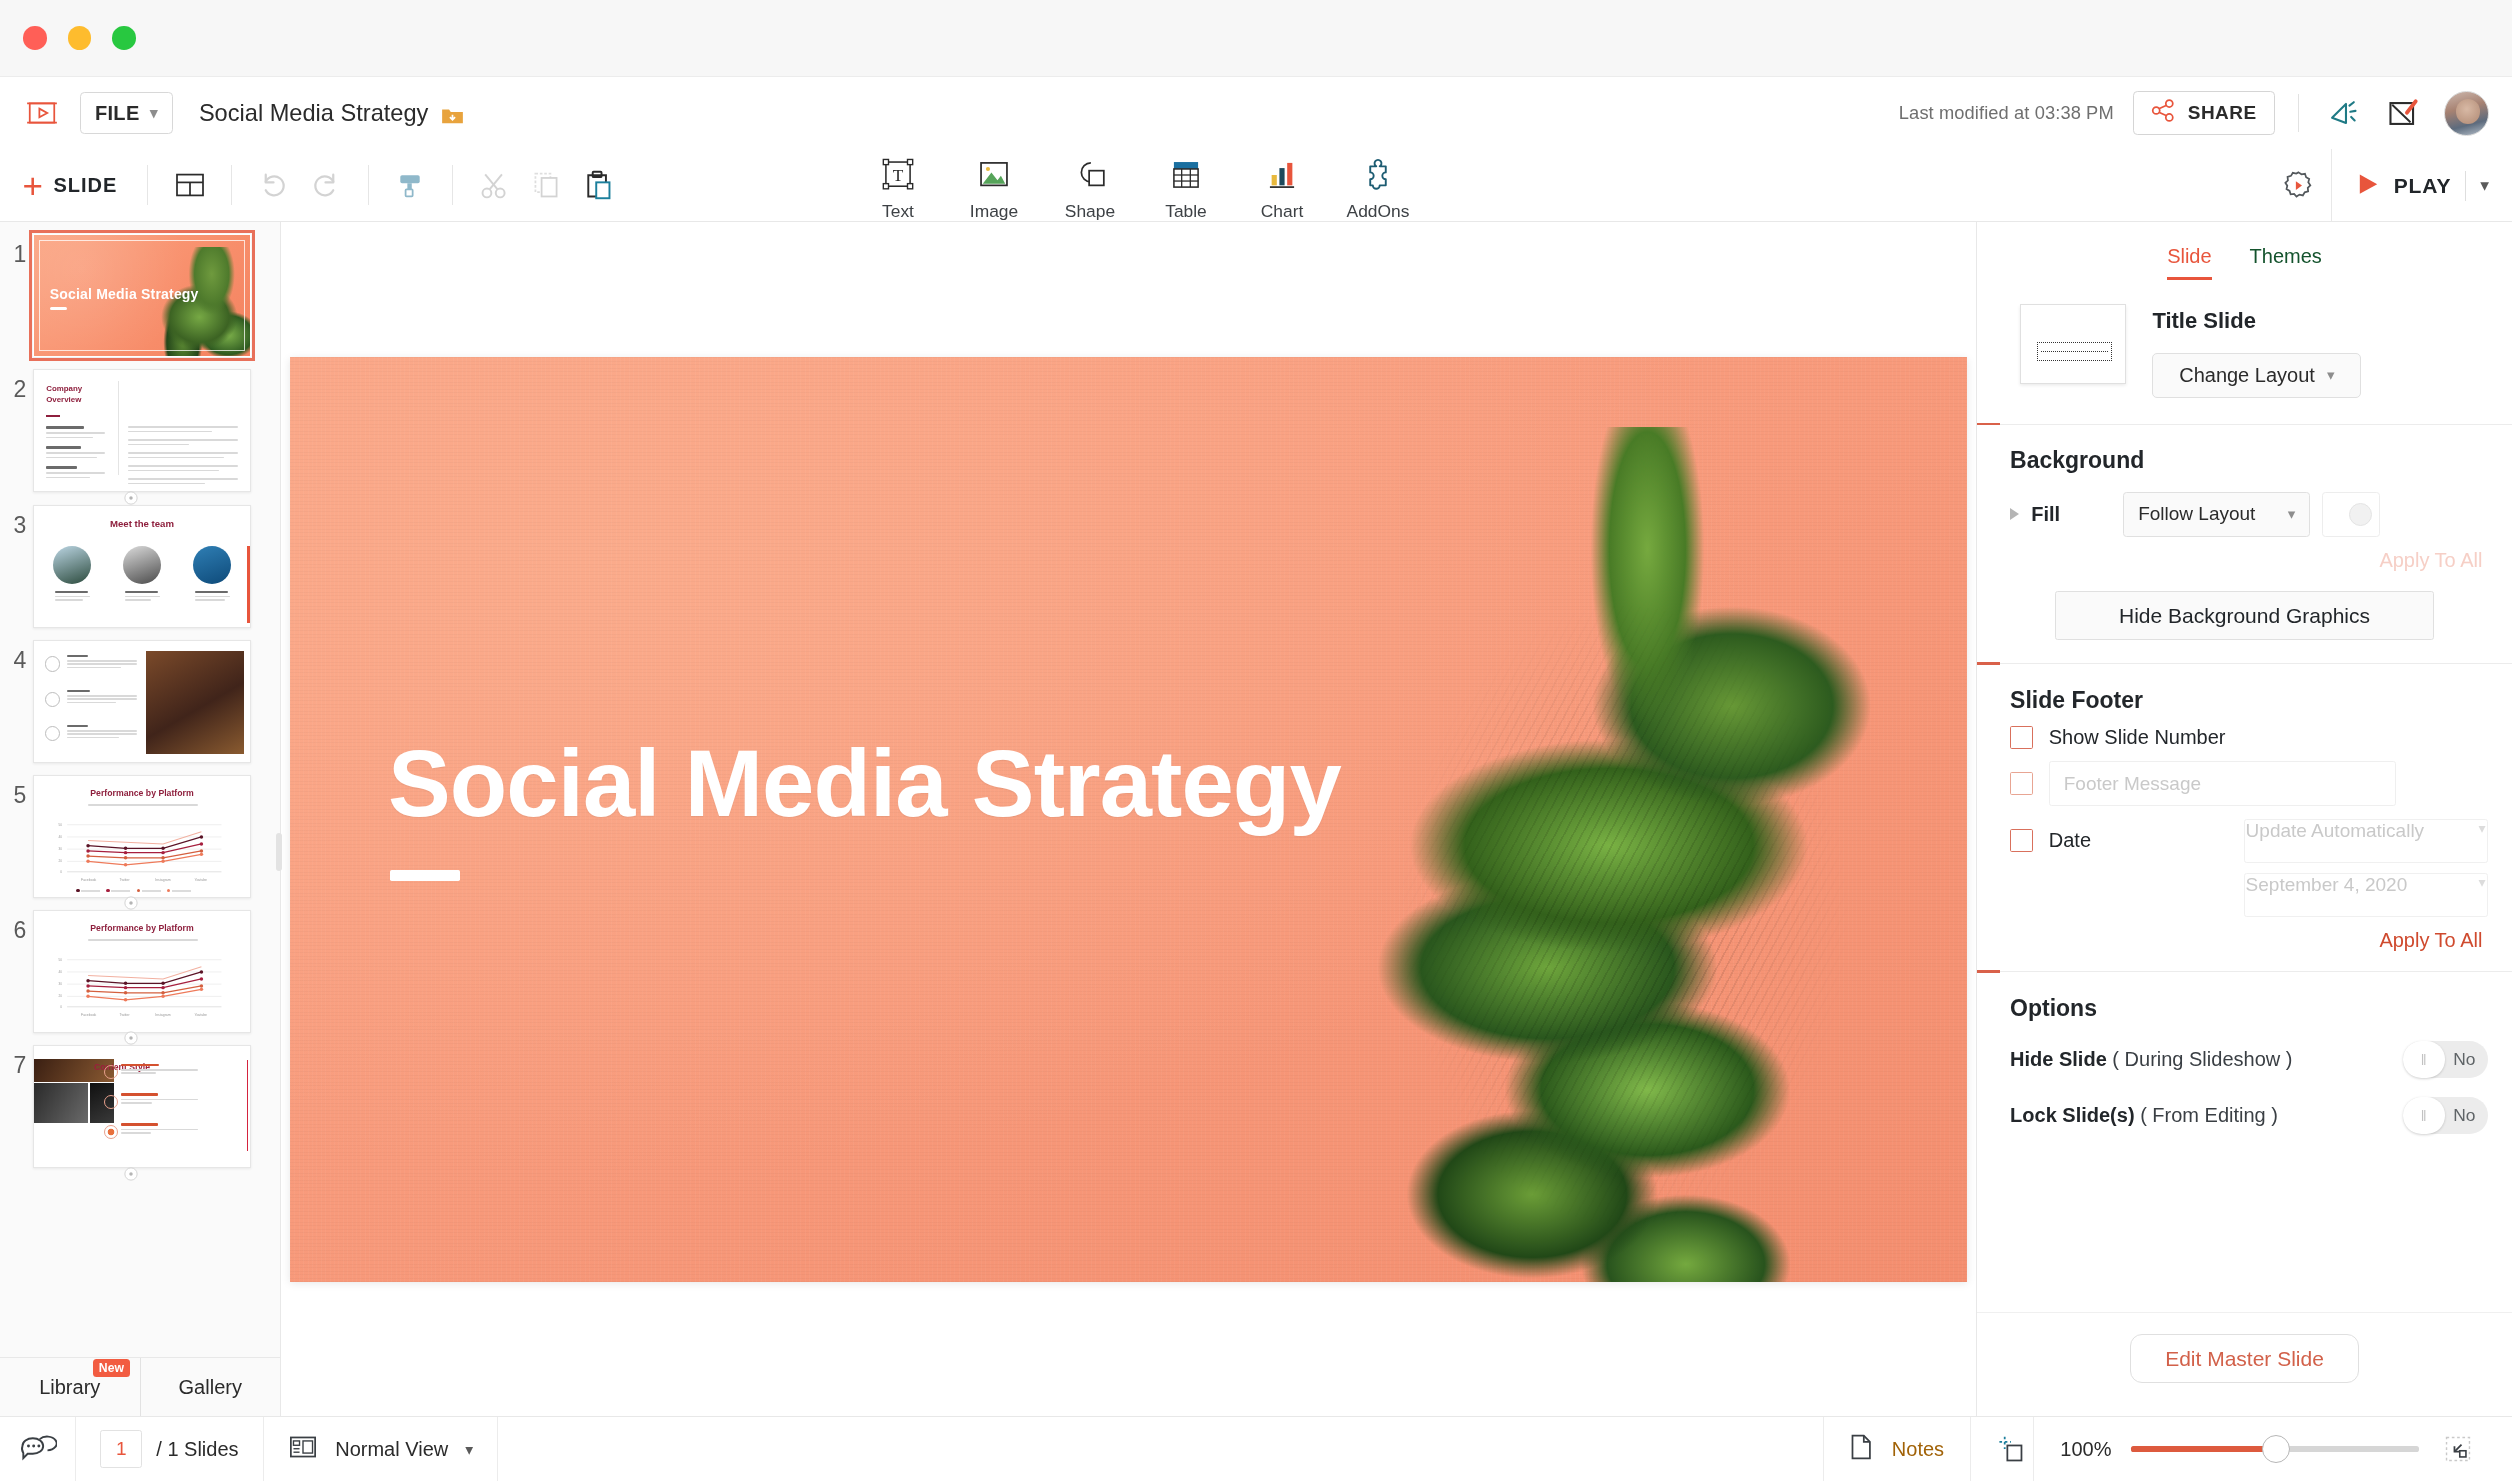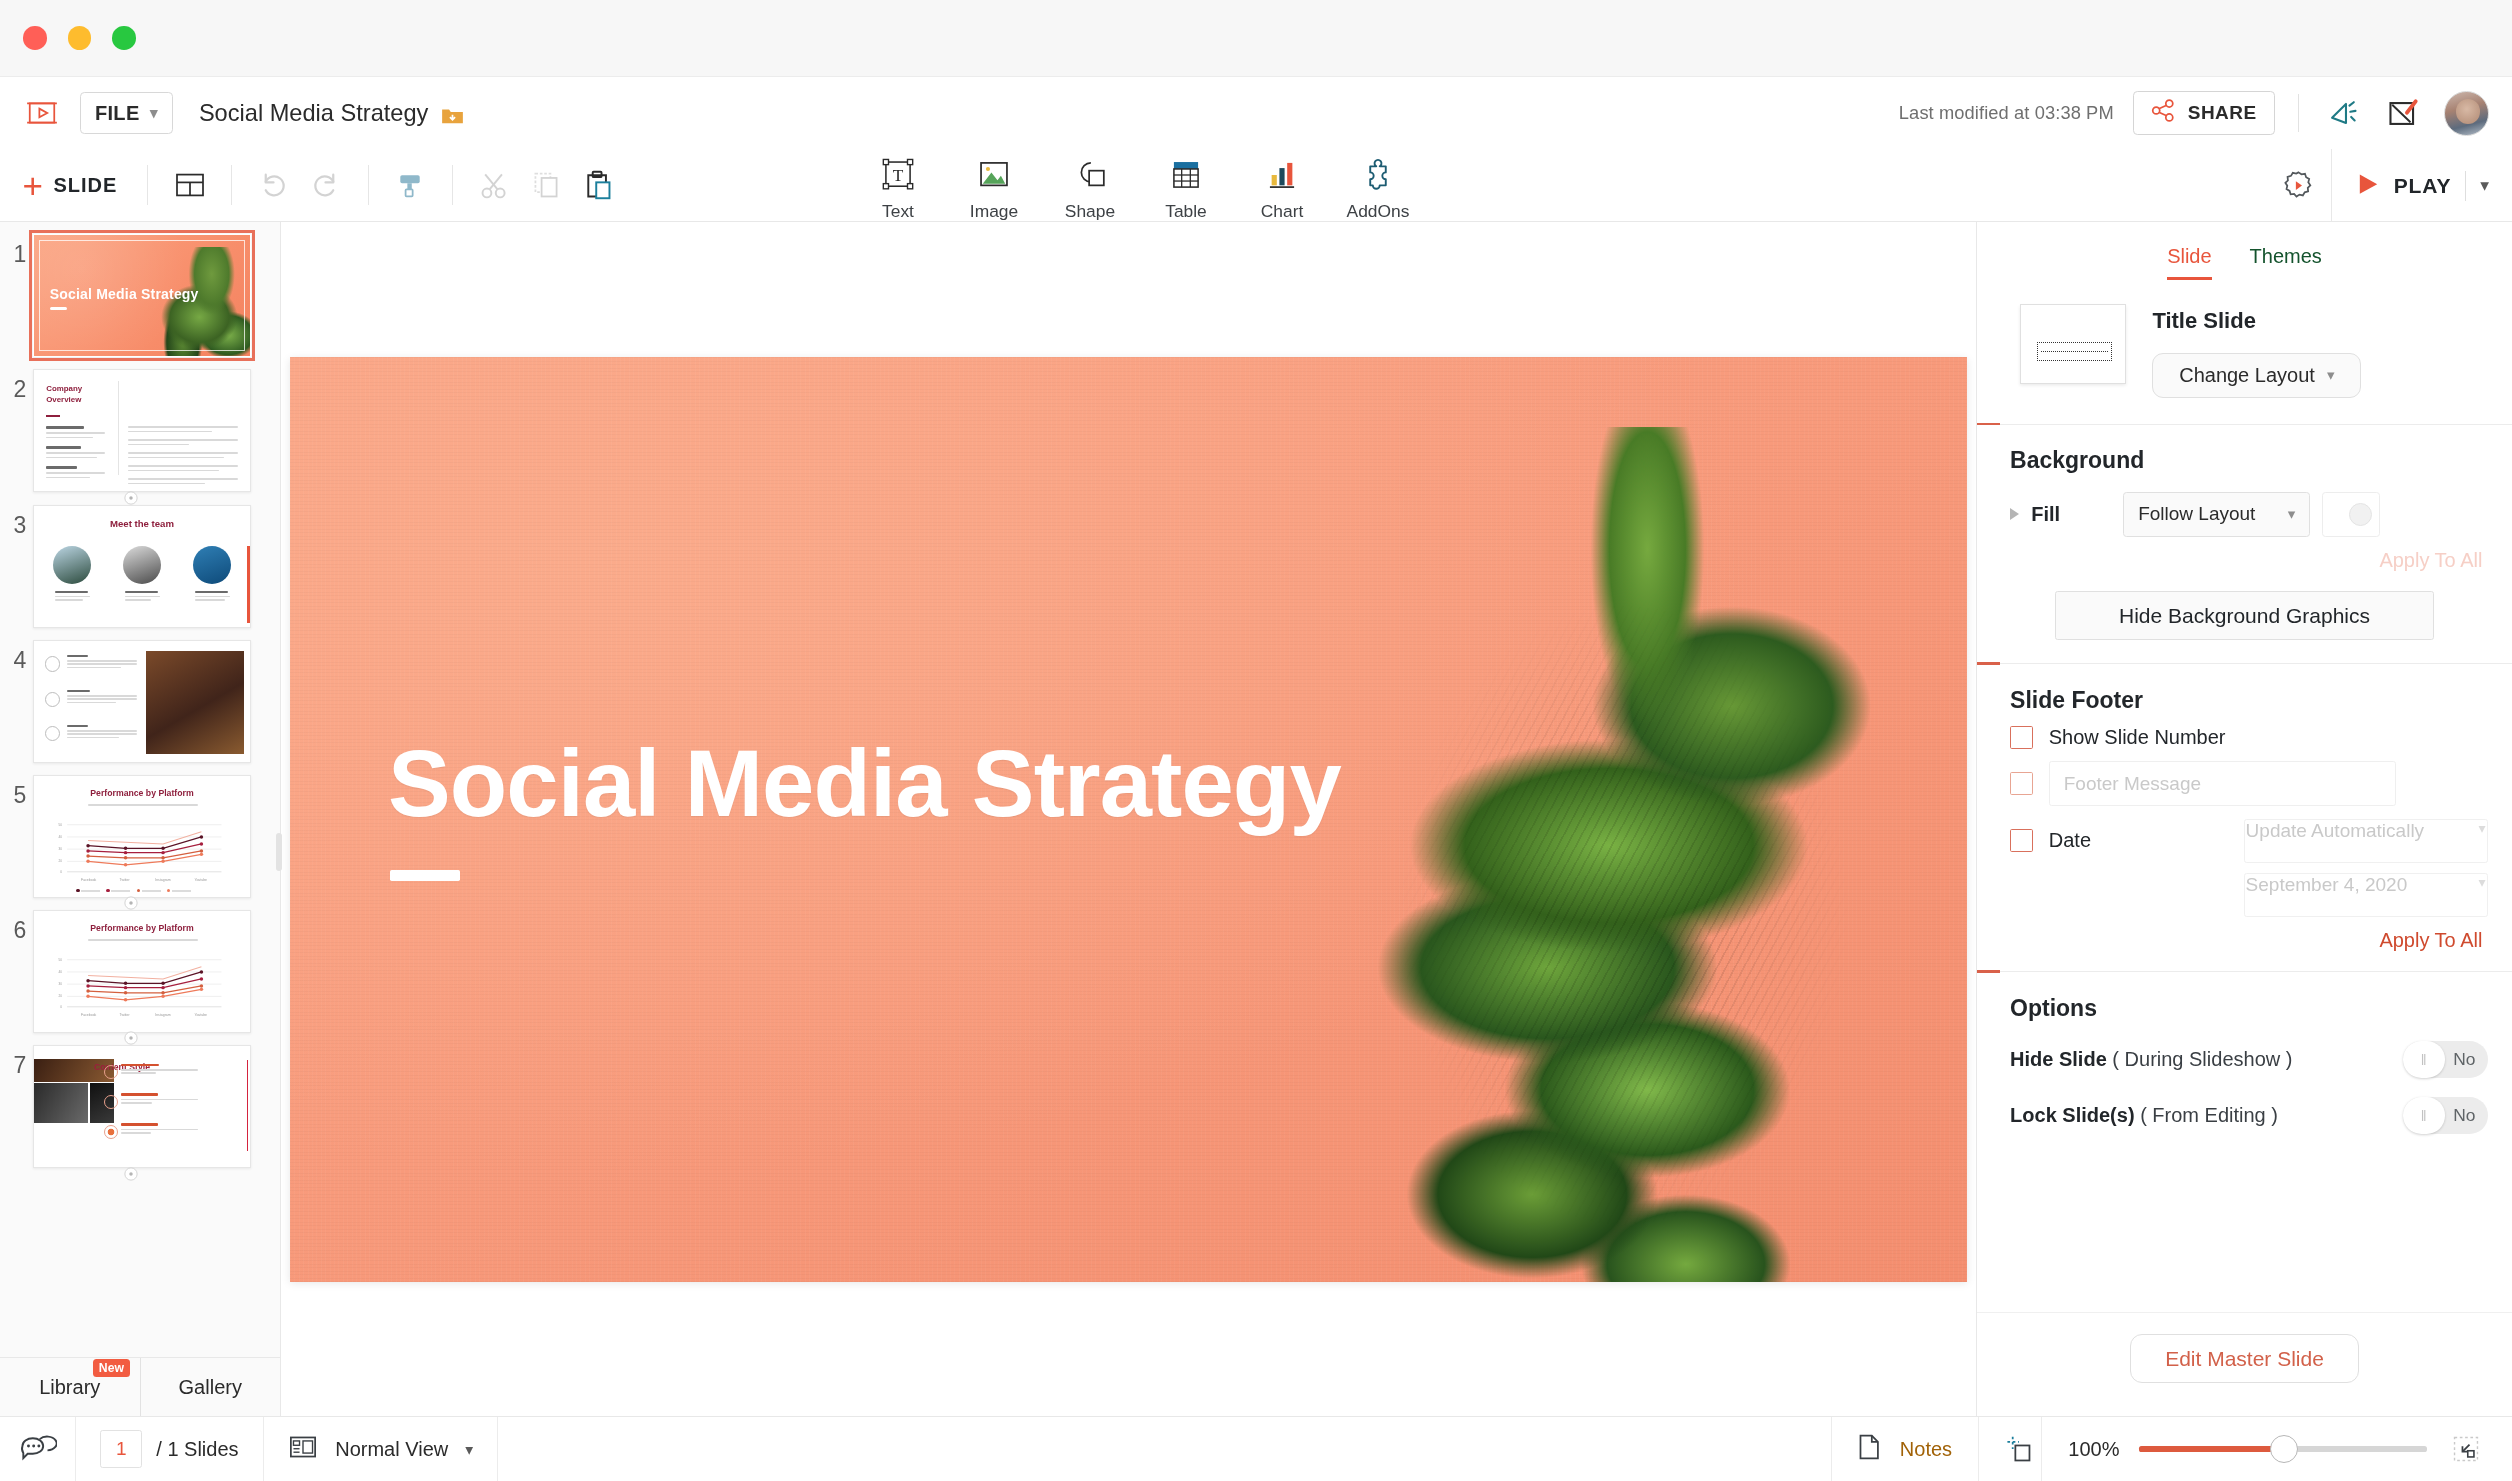--- a/index.html
+++ b/index.html
@@ -171,21 +171,21 @@
   .rp-section { padding:0 24.4px; position:relative; }
   .rp-divider { height:0.9px; background:#ececec; margin:0 0 0 0; position:relative; }
   .rp-divider:before { content:""; position:absolute; left:0; top:-0.9px; width:23px; height:2.6px; background:#d9614a; }
 
   .layout-row { display:flex; align-items:flex-start; gap:26px; padding:24.4px 0 0 19px; }
   .layout-thumb { width:106px; height:80px; background:#fff; border:0.9px solid #e0e0e0; box-shadow:0 1.7px 3.5px rgba(0,0,0,.09); position:relative; }
   .layout-thumb .ph { position:absolute; left:15.7px; top:37px; width:75px; height:19px; border:0.9px dotted #333; }
   .layout-thumb .ph:after { content:""; position:absolute; left:2.6px; top:7.9px; right:2.6px; height:0.9px; border-top:0.9px dotted #333;}
   .layout-name { font-size:22px; font-weight:bold; color:#22262a; padding-top:3.5px; }
   .change-layout {
-    margin-top:19px; width:209px; height:45px; border:0.9px solid #e0e0e0; border-radius:11px; background:#fafafa;
+    margin-top:19px; width:209px; height:45px; border:0.9px solid #e0e0e0; border-radius:5px; background:#fafafa;
     display:flex; align-items:center; justify-content:center; gap:12.2px; font-size:20px; color:#2b2b2b;
   }
   .change-layout .chev { color:#8d8d8d; font-size:15px; }
 
   .sec-title { font-size:23px; font-weight:bold; color:#22262a; padding:23px 0 0 8.7px; }
   .fill-row { display:flex; align-items:center; padding:17.4px 0 0 8.7px; }
   .tri { width:0;height:0;border-left:9.6px solid #b5b5b5;border-top:6.1px solid transparent;border-bottom:6.1px solid transparent; margin-right:12.2px;}
   .fill-lbl { font-size:20px; font-weight:bold; color:#22262a; }
   .sel-box {
     margin-left:63px; width:187px; height:45px; border:0.9px solid #e0e0e0; border-radius:3.5px; background:#fafafa;
@@ -239,21 +239,21 @@
     position:absolute; left:0; right:0; bottom:0; height:65px; background:#fff;
     border-top:0.9px solid #e8e8e8; display:flex; align-items:center;
   }
   .sb-chat { width:75px; display:flex; align-items:center; justify-content:center; }
   .sb-div { width:0.9px; height:65px; background:#ececec; }
   .sb-pages { display:flex; align-items:center; gap:14px; padding:0 24.4px; font-size:20px; color:#2b2b2b;}
   .pagebox { width:42px; height:38px; border:0.9px solid #e2e2e2; border-radius:2.6px; display:flex; align-items:center; justify-content:center; color:#e8553c; font-size:19px;}
   .sb-view { display:flex; align-items:center; gap:17px; padding:0 24.4px; font-size:20px; color:#2b2b2b;}
   .sb-right { margin-left:auto; display:flex; align-items:center; height:65px; }
   .sb-notes { display:flex; align-items:center; gap:18px; padding:0 26px; font-size:20px; color:#a16207;}
-  .sb-zoom { display:flex; align-items:center; gap:19px; padding:0 23px 0 26px;}
+  .sb-zoom { display:flex; align-items:center; gap:19px; padding:0 31px 0 26px;}
   .zoomval { font-size:20px; color:#2b2b2b; }
   .slider { width:288px; height:5.2px; background:#d6d6d6; border-radius:2.6px; position:relative;}
   .slider .fill { position:absolute; left:0; top:0; height:5.2px; width:147px; background:#dd5a3e; border-radius:2.6px;}
   .slider .knob { position:absolute; left:131px; top:-11.3px; width:28px; height:28px; border-radius:50%; background:#fff; border:1.7px solid #b7b7b7;}
   .fit-ico { width:40px; height:40px; display:flex; align-items:center; justify-content:center; margin-right:3.5px;}
 </style>
 </head>
 <body>
 
 <div class="app">

